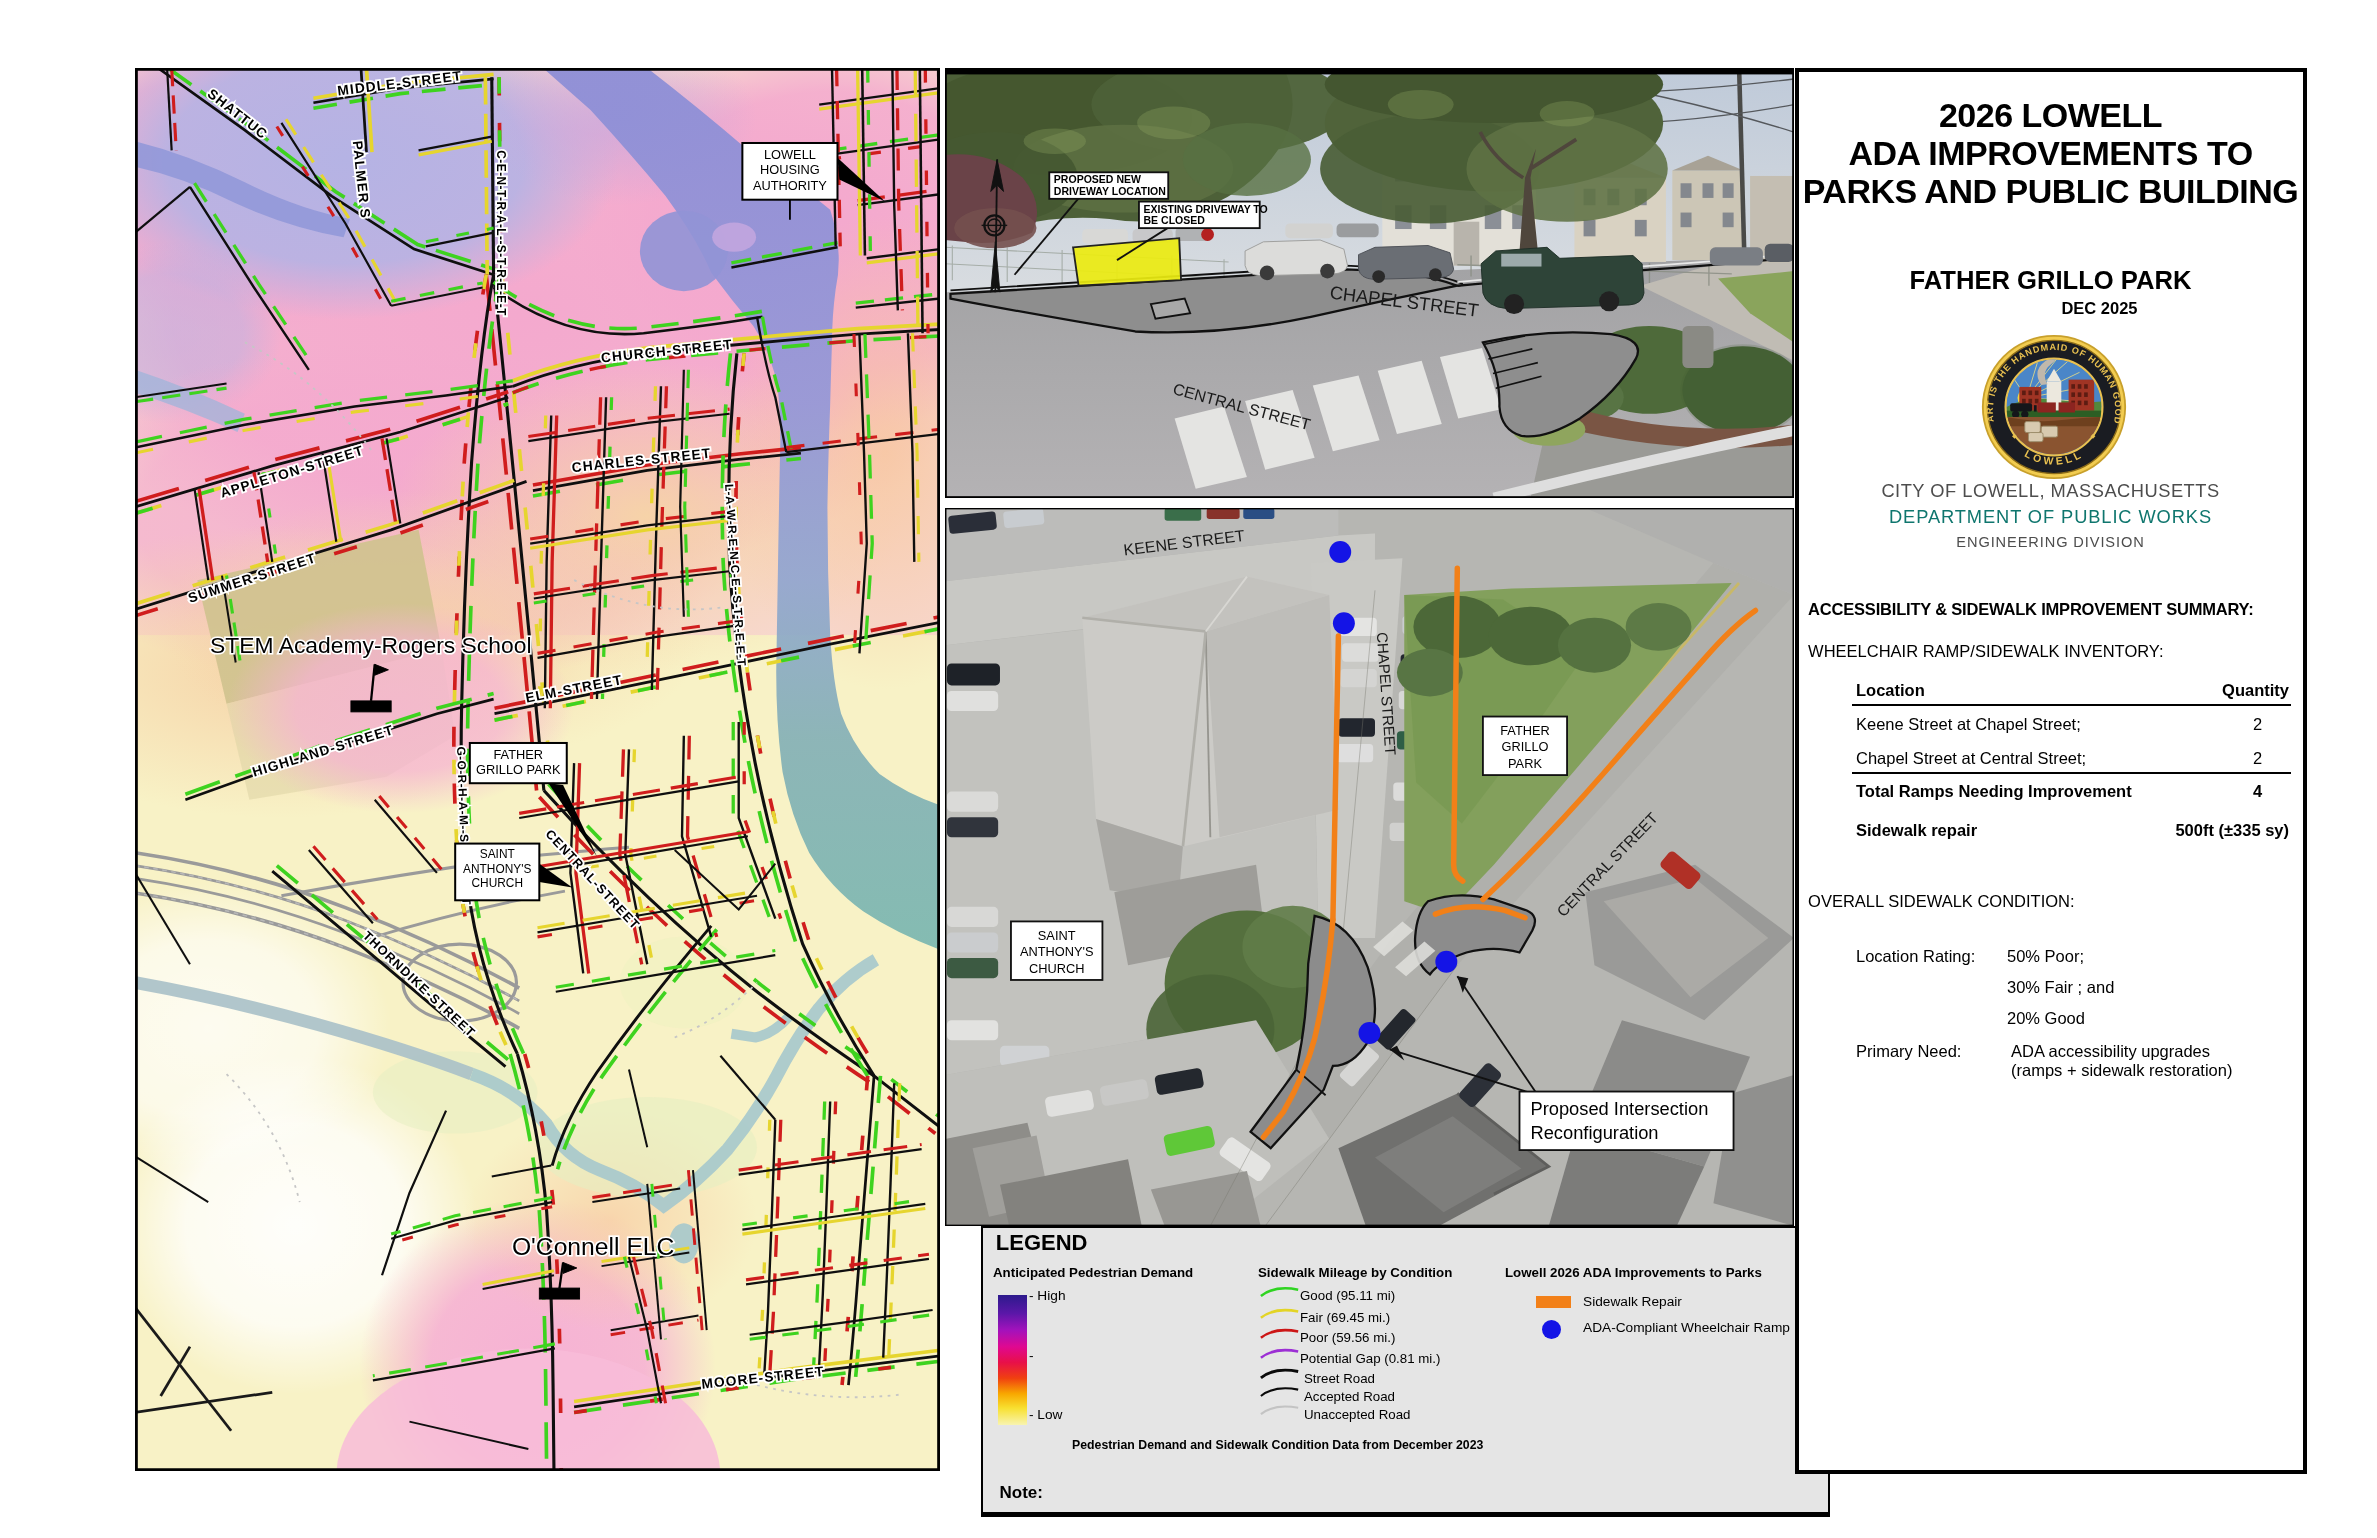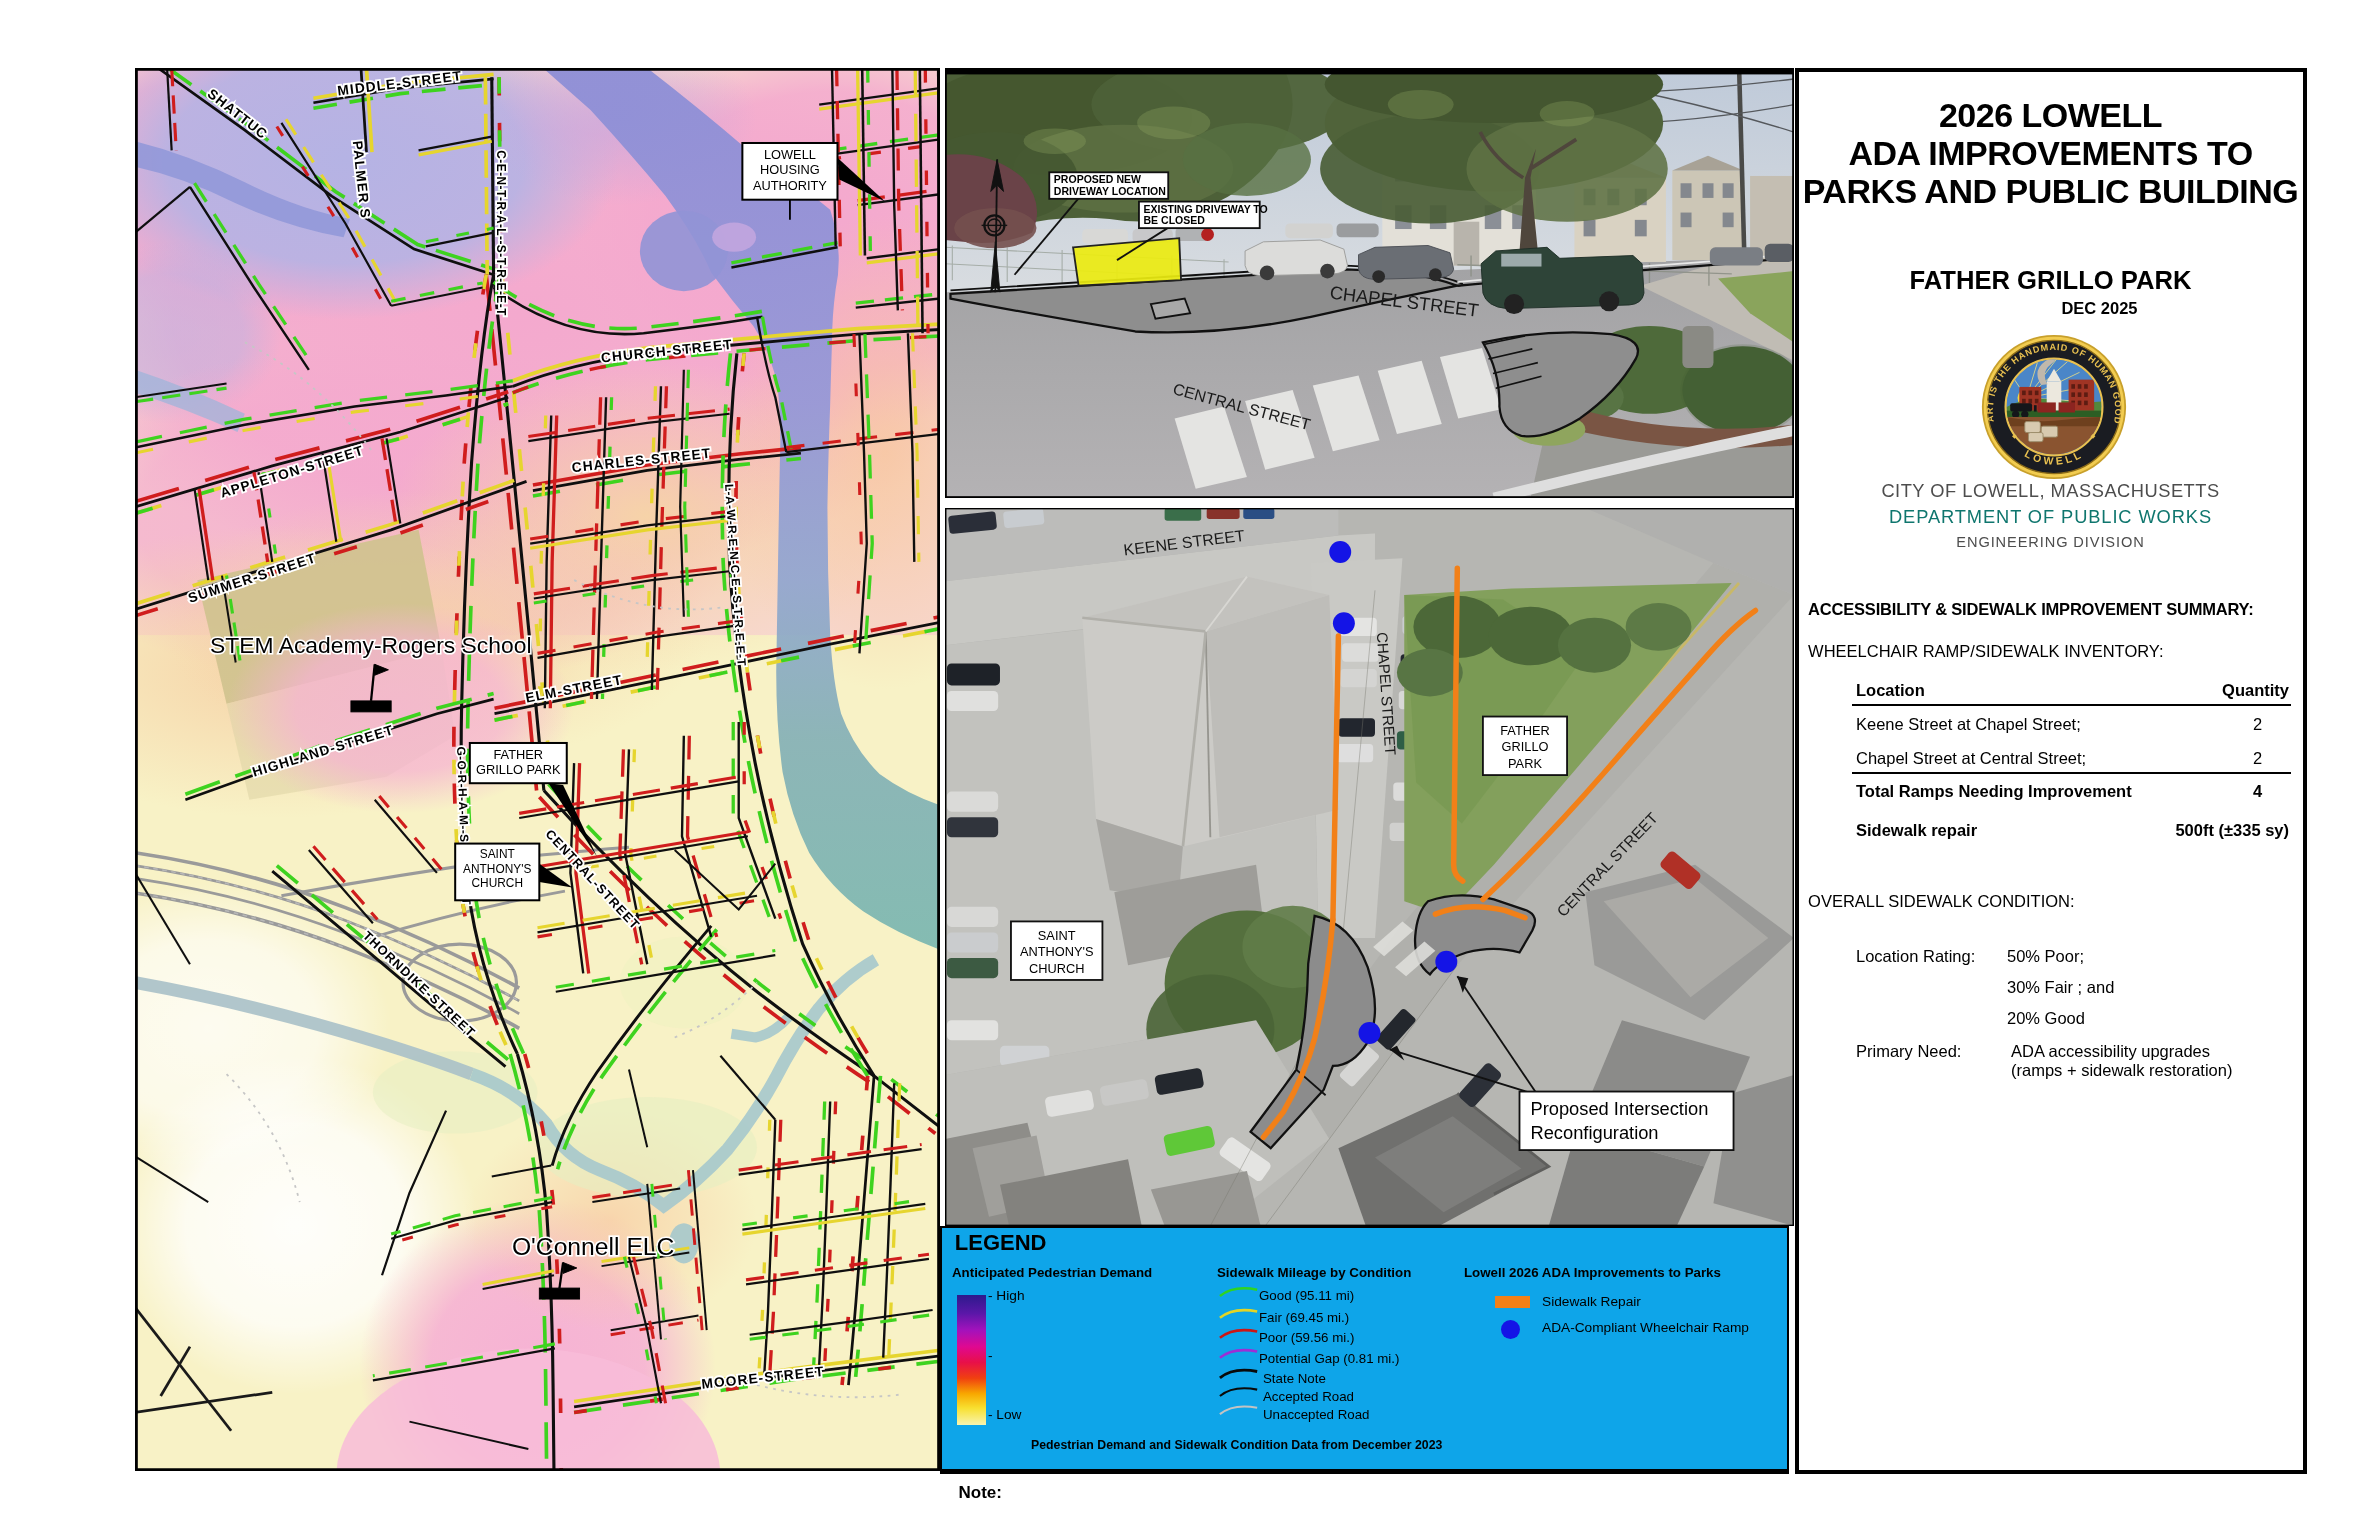--- a/index.html
+++ b/index.html
@@ -1038,21 +1038,21 @@
     <line x1="648" y1="642" x2="560" y2="512" stroke="#111" stroke-width="2"></line>
     <path d="M560 512 L566 530 L572 514 Z" fill="#111"></path>
     <rect x="628" y="638" width="234" height="64" fill="#fff" stroke="#111" stroke-width="2"></rect>
     <text x="640" y="664" font-size="20" fill="#000" font-family="Liberation Sans, sans-serif">Proposed Intersection</text>
     <text x="640" y="690" font-size="20" fill="#000" font-family="Liberation Sans, sans-serif">Reconfiguration</text>
   </g>
 
   <rect x="0" y="0" width="928" height="785" fill="none" stroke="#000" stroke-width="3"></rect>
 </svg>
 
-<div class="abs" style="left:940px;top:1226px;width:849px;height:248px;border:2.7px solid #000;border-bottom:5.5px solid #000;box-sizing:border-box;background:#0ea5e9;">
+<div class="abs" style="left:981px;top:1226px;width:849px;height:291px;border:2.7px solid #000;border-bottom:5.5px solid #000;box-sizing:border-box;background:#e5e5e5;">
 
   <div class="abs" style="left:12.8px;top:1.8px;font-weight:bold;font-size:22px;color:#000;">LEGEND</div>
 
   <div class="abs" style="left:10px;top:37px;font-weight:bold;font-size:13.3px;">Anticipated Pedestrian Demand</div>
 
   <div class="abs" style="left:14.6px;top:67px;width:29px;height:130px;background:linear-gradient(to bottom,#2d1a8c 0%,#5a17a8 14%,#a312bc 27%,#e00890 40%,#e81048 52%,#f04010 64%,#f8a800 76%,#f8e030 87%,#f8f4b0 100%);"></div>
   <div class="abs" style="left:46px;top:60px;font-size:13.7px;">- High</div>
   <div class="abs" style="left:46px;top:120px;font-size:13.7px;">-</div>
   <div class="abs" style="left:46px;top:179px;font-size:13.7px;">- Low</div>
 
@@ -1063,21 +1063,21 @@
     <path d="M1 60 Q 16 48 42 53" stroke="#cc1616" stroke-width="2.8" fill="none"></path>
     <path d="M1 82 Q 16 70 42 75" stroke="#9c2fd4" stroke-width="2.8" fill="none"></path>
     <path d="M1 104 Q 16 92 42 97" stroke="#0a0a0a" stroke-width="3.2" fill="none"></path>
     <path d="M1 124 Q 16 112 42 117" stroke="#0a0a0a" stroke-width="2.3" fill="none"></path>
     <path d="M1 144 Q 16 132 42 137" stroke="#c3c3c3" stroke-width="2.3" fill="none"></path>
   </svg>
   <div class="abs" style="left:317px;top:60px;font-size:13.3px;">Good (95.11 mi)</div>
   <div class="abs" style="left:317px;top:82px;font-size:13.3px;">Fair (69.45 mi.)</div>
   <div class="abs" style="left:317px;top:102px;font-size:13.3px;">Poor (59.56 mi.)</div>
   <div class="abs" style="left:317px;top:123px;font-size:13.3px;">Potential Gap (0.81 mi.)</div>
-  <div class="abs" style="left:321px;top:143px;font-size:13.3px;">State Note</div>
+  <div class="abs" style="left:321px;top:143px;font-size:13.3px;">Street Road</div>
   <div class="abs" style="left:321px;top:161px;font-size:13.3px;">Accepted Road</div>
   <div class="abs" style="left:321px;top:179px;font-size:13.3px;">Unaccepted Road</div>
 
   <div class="abs" style="left:522px;top:37px;font-weight:bold;font-size:13.3px;">Lowell 2026 ADA Improvements to Parks</div>
   <div class="abs" style="left:553px;top:68px;width:35px;height:12px;background:#f28018;"></div>
   <div class="abs" style="left:600px;top:66px;font-size:13.7px;white-space:nowrap;">Sidewalk Repair</div>
   <div class="abs" style="left:559px;top:92px;width:19px;height:19px;border-radius:50%;background:#1414e6;"></div>
   <div class="abs" style="left:600px;top:92px;font-size:13.7px;white-space:nowrap;">ADA-Compliant Wheelchair Ramp</div>
 
   <div class="abs" style="left:16.5px;top:210px;font-weight:bold;font-size:17px;margin-top:45px;">Note:</div>

